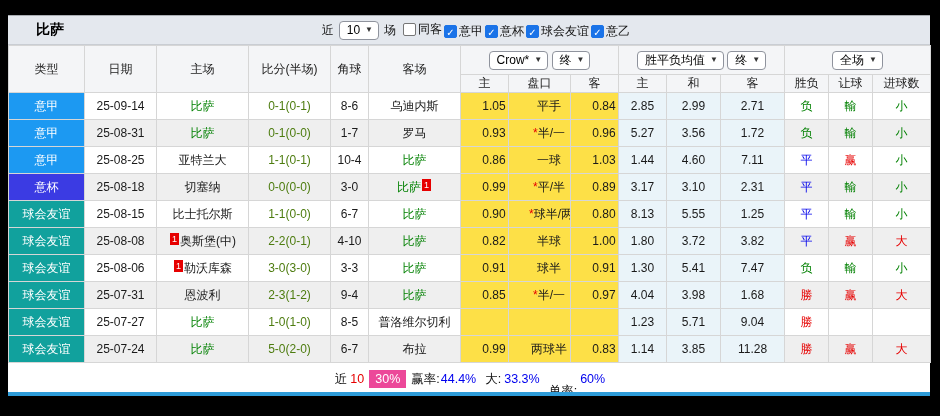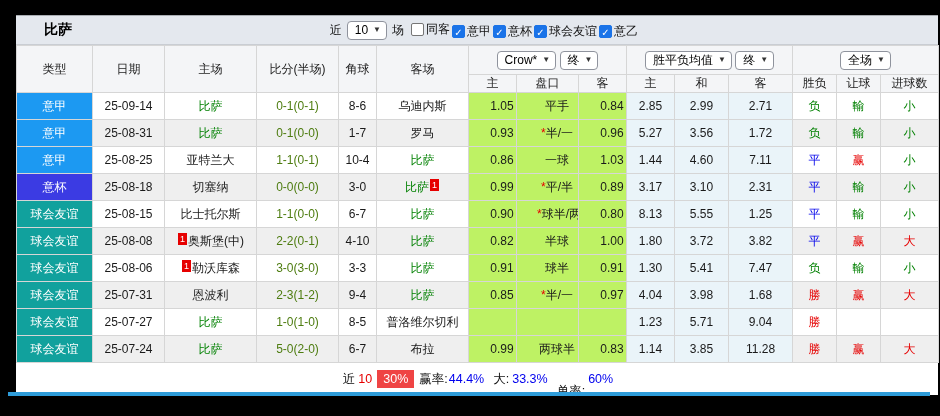--- a/index.html
+++ b/index.html
@@ -3,21 +3,21 @@
 <meta charset="utf-8">
 <style>
   * { box-sizing: border-box; }
   html,body { margin:0; padding:0; }
   body {
     width:940px; height:416px; background:#000;
     font-family:"Liberation Sans","DejaVu Sans",sans-serif;
     position:relative; overflow:hidden;
   }
   .window {
-    position:absolute; left:16px; top:15px; width:922px; height:377px;
+    position:absolute; left:8px; top:15px; width:922px; height:377px;
     background:#fff; border-top:1px solid #a9adb3;
   }
   .bottom-accent {
     position:absolute; left:8px; top:392px; width:922px; height:4px; background:#2e9cd9;
   }
   
   .titlebar {
     height:29px; background:#e4e8ee; border-bottom:1px solid #c9cdd3;
     display:flex; align-items:center; padding:0 10px; font-size:12px; color:#111;
   }
@@ -38,37 +38,37 @@
   .filter-item { display:inline-flex; align-items:center; gap:2px; margin-left:2px; }
   
   table { width:922px; border-collapse:collapse; table-layout:fixed; font-size:12px; text-align:center; color:#1a1a1a; }
   th, td { border:1px solid #d6d6d6; padding:0 1px; overflow:hidden; white-space:nowrap; }
   thead th { background:#f4f5f7; font-weight:normal; color:#222; }
   tr.hdr-group th { height:29px; }
   tr.hdr-sub th { height:17px; font-size:12px; }
   tbody td { height:27px; }
   tbody tr.even { background:#efefef; }
   tbody tr.odd { background:#fff; }
-  td.ah  { background:#bef264;padding-left:20px; }
+  td.ah  { background:#fde047;padding-left:20px; }
   td.avg { background:#eaf4f9; }
   td.type-cell { color:#fff; }
   .g { color:#008000; }
   .r { color:#e60000; }
   .b { color:#0000ea; }
   .score { color:#4d7c0f; }
   .badge {
     display:inline-block; background:#e60000; color:#fff; font-size:9px;
     line-height:12px; min-width:9px; padding:0 1px; position:relative; top:-3px; margin:0 1px;
   }
   
   .footer {
     height:32px; display:flex; align-items:center; justify-content:center;
     font-size:12.5px; background:#fff; color:#111; gap:1px;
   }
-  .footer .pct-box { background:#ef4444; color:#fff; padding:2px 6px; margin:0 4px; }
+  .footer .pct-box { background:#ec4899; color:#fff; padding:2px 6px; margin:0 4px; }
   .footer .blue { color:#0000ee; }
   .footer .red { color:#e60000; }
   .footer .seg { margin:0 2px; }
 </style>
 </head>
 <body>
 
 <div class="window">
 
   <div class="titlebar">

